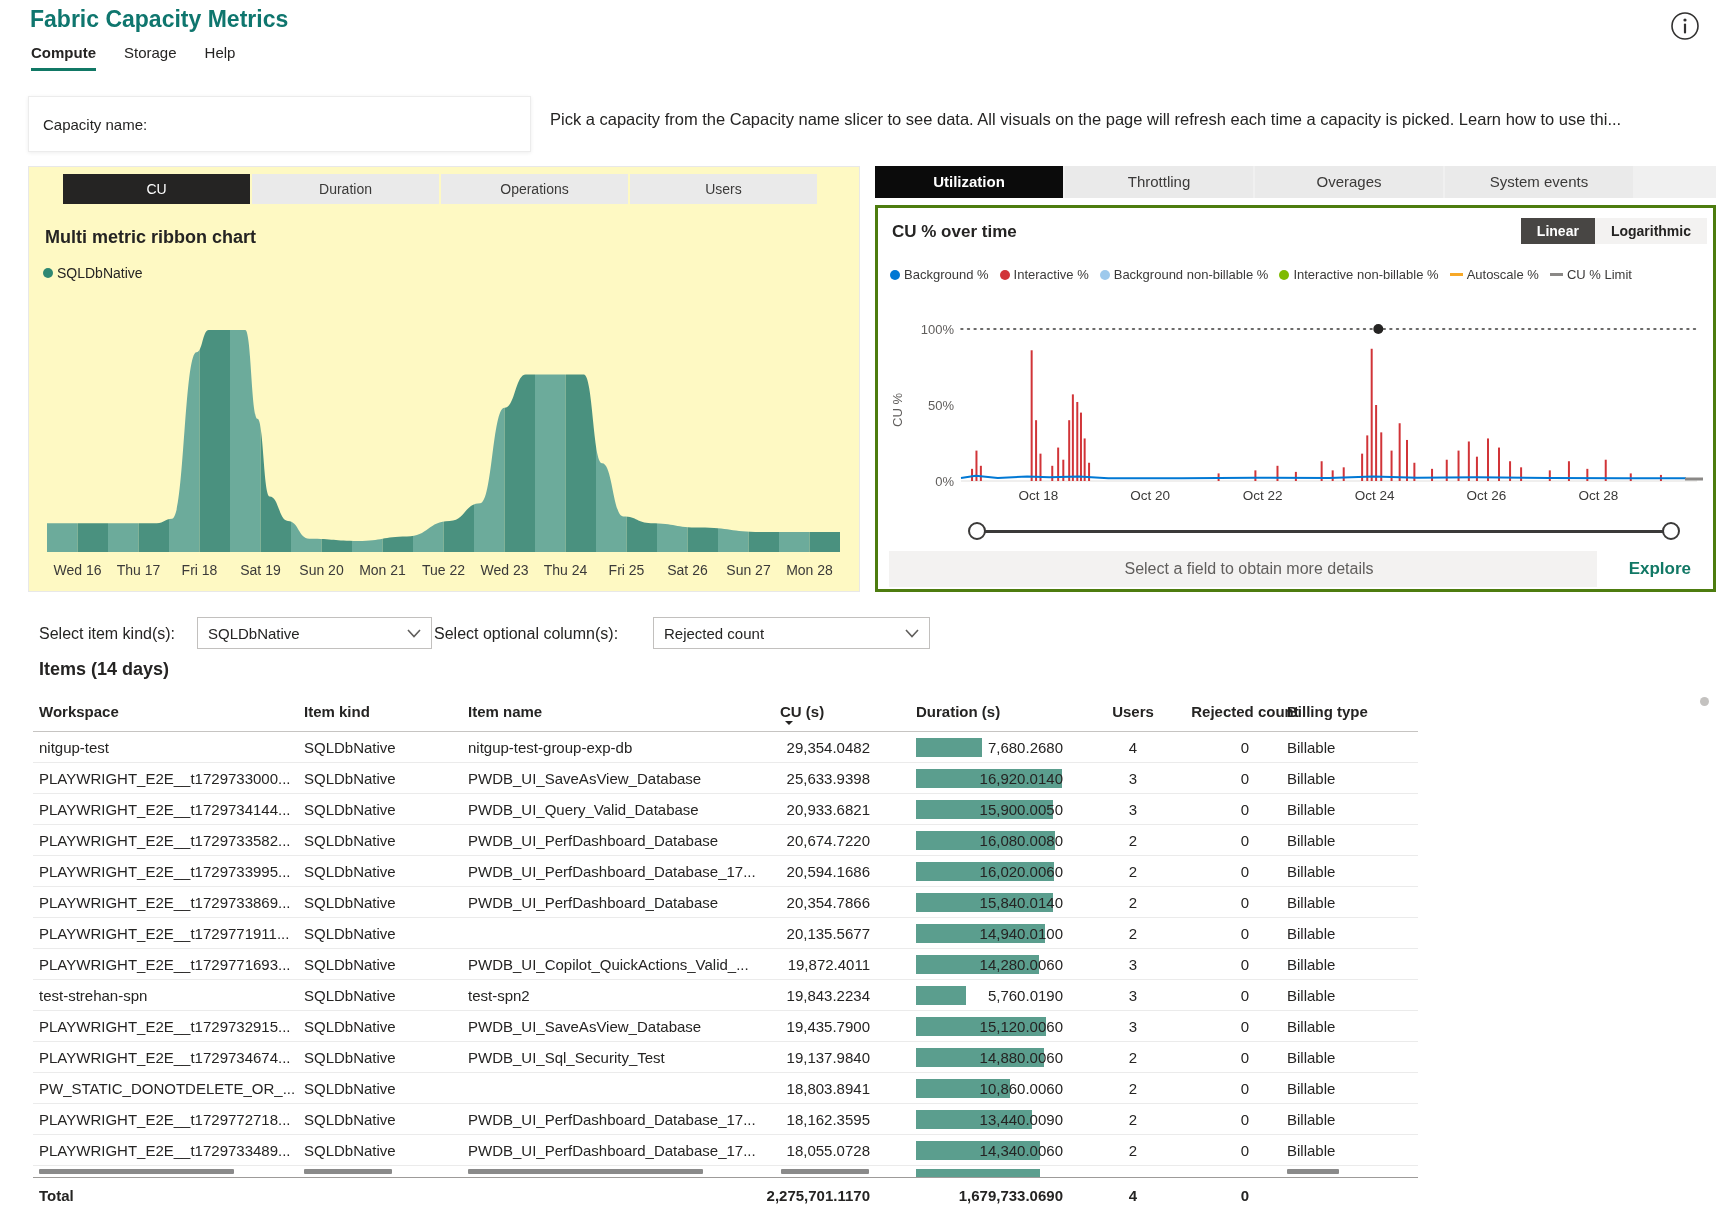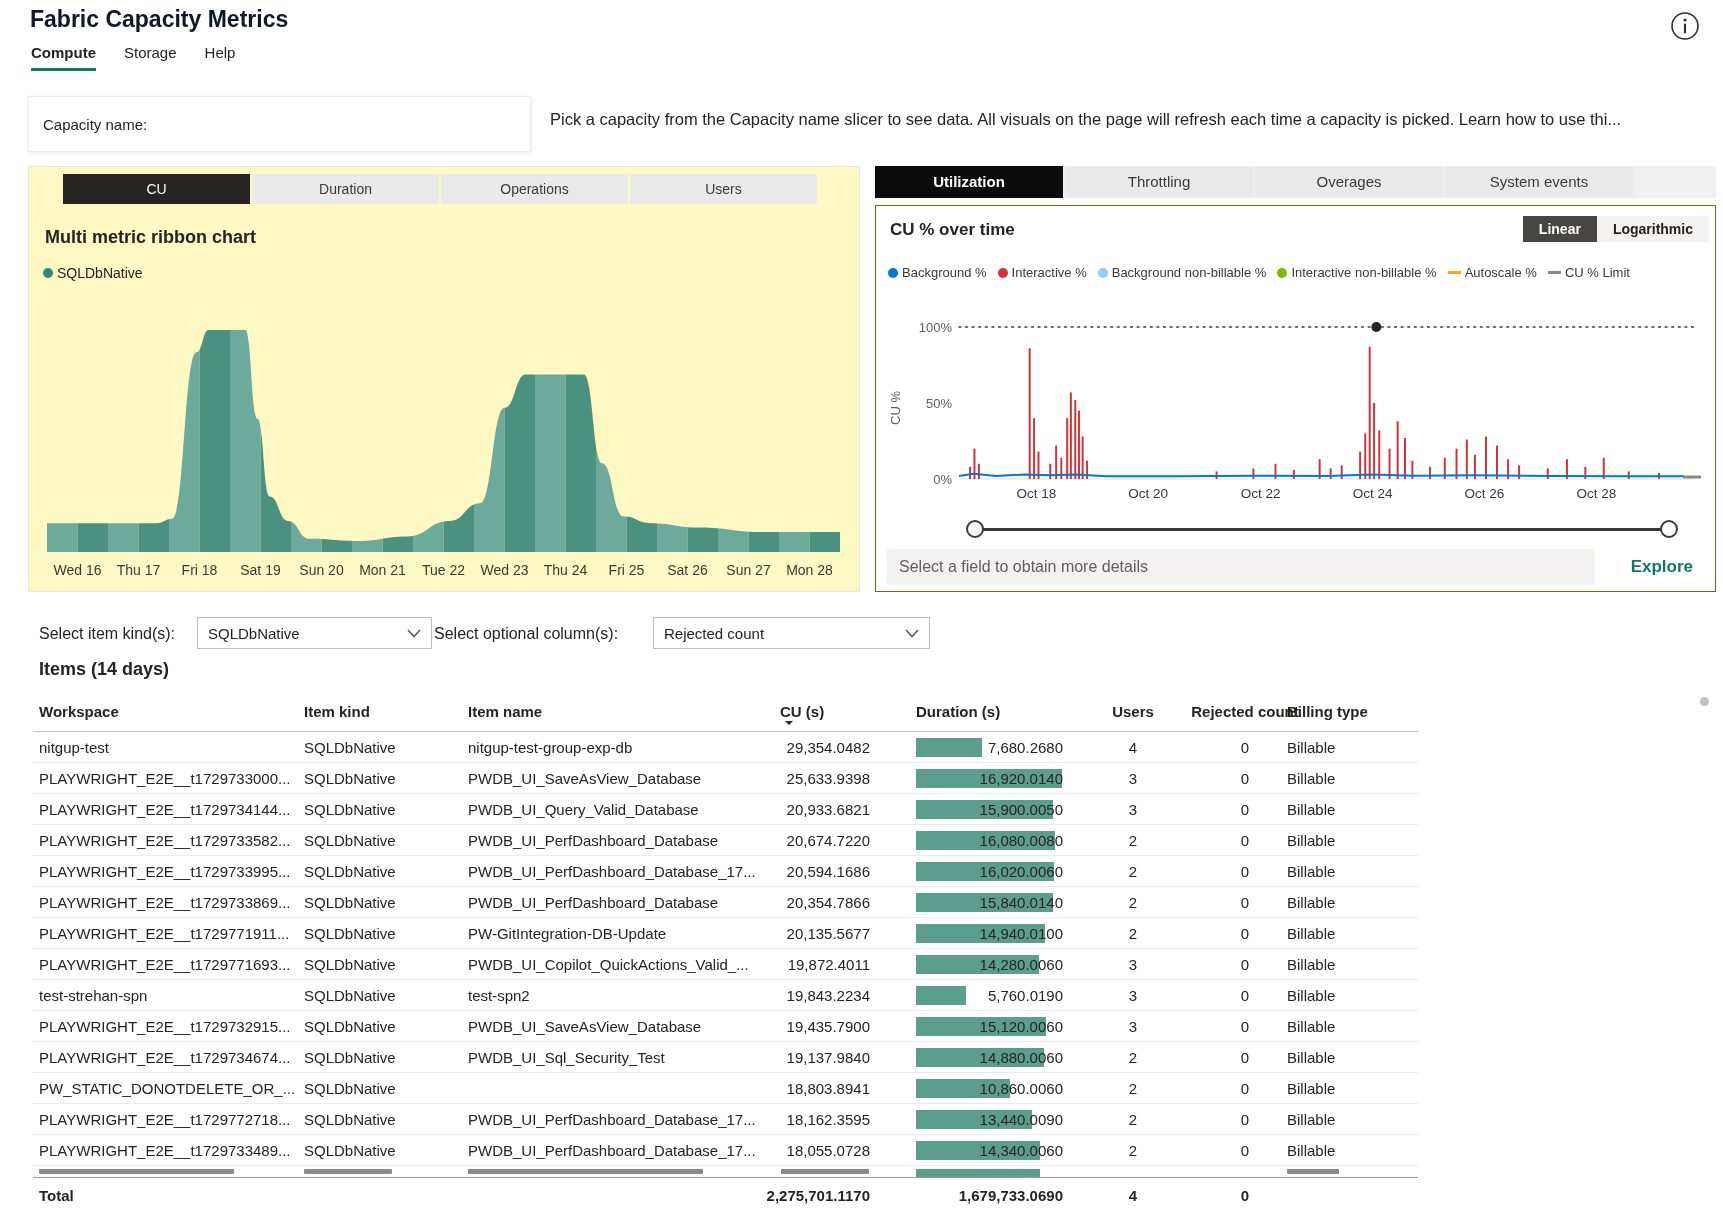--- a/index.html
+++ b/index.html
@@ -1,20 +1,20 @@
 <!DOCTYPE html>
 <html><head>
 <meta charset="utf-8">
 <style>
   * { margin:0; padding:0; box-sizing:border-box; }
   html,body { background:#fff; }
   body { font-family:"Liberation Sans","DejaVu Sans",sans-serif; color:#252423; }
   #app { position:relative; width:1723px; height:1212px; background:#fff; overflow:hidden; }
 
-  .page-title { position:absolute; left:30px; top:6px; font-size:23px; font-weight:600; color:#0f172a; }
+  .page-title { position:absolute; left:30px; top:6px; font-size:23px; font-weight:600; color:#0f766e; }
   .info-btn { position:absolute; right:22px; top:10px; width:32px; height:32px; cursor:pointer; }
   #top-tabs { position:absolute; left:31px; top:44px; display:flex; gap:28px; }
   .top-tab { font-size:15px; color:#252423; padding-bottom:7px; cursor:pointer; }
   .top-tab.active { font-weight:700; border-bottom:3px solid #117865; }
 
   .slicer-card { position:absolute; left:28px; top:96px; width:503px; height:56px; background:#fff;
                  border:1px solid #ececec; box-shadow:0 1px 4px rgba(0,0,0,.07);
                  display:flex; align-items:center; padding:0 14px; }
   .slicer-label { font-size:15px; margin-right:12px; white-space:nowrap; }
   .dropdown { height:32px; border:1px solid #a19f9d; background:#fff; display:flex; align-items:center;
@@ -36,21 +36,21 @@
   #ribbon-legend { position:absolute; left:14px; top:98px; display:flex; align-items:center; gap:6px; font-size:14px; }
   #ribbon-svg { position:absolute; left:8px; top:120px; }
   .axis-label { font-size:14px; fill:#3b3a39; }
 
   
   .right-wrap { position:absolute; left:875px; top:166px; width:841px; height:426px; }
   #util-tabs { position:absolute; left:0; top:0; width:841px; height:32px; background:#f0f0f0; display:flex; }
   .util-tab { width:188px; margin-right:2px; line-height:32px; text-align:center; background:#eaeaea;
               color:#3b3a39; font-size:15px; cursor:pointer; }
   .util-tab.active { background:#0b0b0b; color:#fff; font-weight:600; }
-  .util-card { position:absolute; left:0; top:39px; width:841px; height:387px; border:1px solid #4d7c0f; background:#fff; }
+  .util-card { position:absolute; left:0; top:39px; width:841px; height:387px; border:3px solid #4d7c0f; background:#fff;text-align:center; }
   .card-title { position:absolute; left:14px; top:14px; font-size:17px; font-weight:700; }
   #scale-toggle { position:absolute; right:6px; top:10px; display:flex; background:#f3f2f1; }
   .toggle-btn { padding:0 16px; height:26px; line-height:26px; font-size:14px; font-weight:600;
                 color:#252423; background:#f3f2f1; cursor:pointer; }
   .toggle-btn.active { background:#484644; color:#fff; }
   #util-legend { position:absolute; left:12px; top:59px; display:flex; align-items:center; gap:11px;
                  font-size:13px; white-space:nowrap; color:#3b3a39; }
   .legend-item { display:flex; align-items:center; gap:4px; cursor:pointer; }
   .legend-swatch.dot { width:10px; height:10px; border-radius:50%; flex:0 0 auto; }
   .legend-swatch.dash { width:13px; height:3px; flex:0 0 auto; }
@@ -384,21 +384,20 @@
             <span class="dur-bar" style="width: 137px;"></span>
             <span class="dur-val">15,840.0140</span>
           </span>
           <span class="td c-users">2</span>
           <span class="td c-rej">0</span>
           <span class="td c-bill">Billable</span>
         </div>
         <div class="tr">
           <span class="td c-workspace">PLAYWRIGHT_E2E__t1729771911...</span>
           <span class="td c-kind">SQLDbNative</span>
-          <span class="td c-name">PW-GitIntegration-DB-Update</span>
           <span class="td c-cu">20,135.5677</span>
           <span class="td c-dur">
             <span class="dur-bar" style="width: 129px;"></span>
             <span class="dur-val">14,940.0100</span>
           </span>
           <span class="td c-users">2</span>
           <span class="td c-rej">0</span>
           <span class="td c-bill">Billable</span>
         </div>
         <div class="tr">

